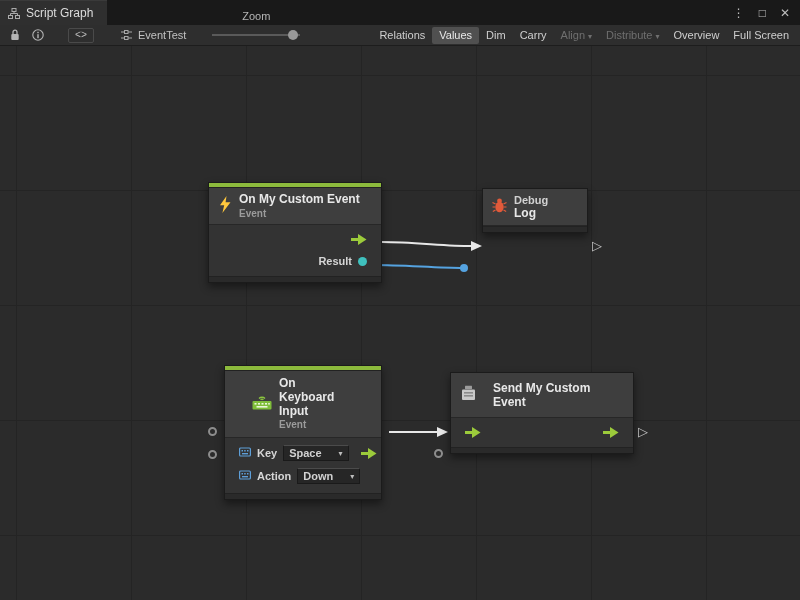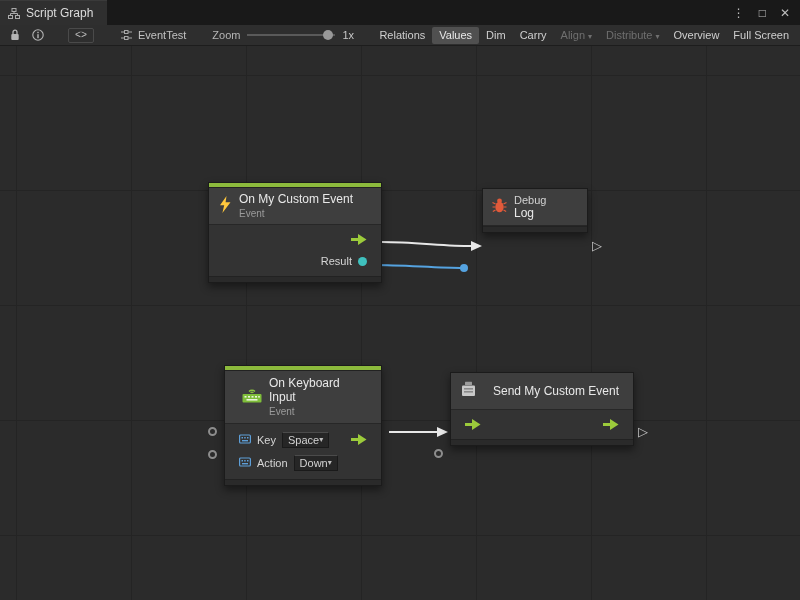--- a/index.html
+++ b/index.html
@@ -20,21 +20,21 @@
 
   
   .toolbar{position:absolute;left:0;top:25px;width:800px;height:21px;background:#2e2e2e;
            border-bottom:1px solid #1d1d1d;display:flex;align-items:center;font-size:11px;
            color:#c8c8c8;padding:0 4px;}
   .tool-icon{display:flex;align-items:center;justify-content:center;padding:0 6px;height:100%;}
   .code-chip{border:1px solid #4a4a4a;border-radius:2px;padding:0 6px;margin-left:18px;
              font-size:10px;color:#bdbdbd;height:15px;display:flex;align-items:center;
              font-family:"Liberation Mono","DejaVu Sans Mono",monospace;}
   .breadcrumb{display:flex;align-items:center;gap:5px;margin-left:26px;color:#c2c2c2;}
-  .zoom{display:flex;align-items:center;gap:7px;margin-left:26px;}
+  .zoom{display:flex;align-items:center;gap:7px;margin-left:26px;flex-direction:column;}
   .zoom-label{color:#b5b5b5;}
   .slider{position:relative;width:88px;height:12px;}
   .slider .track{position:absolute;left:0;right:0;top:5px;height:2px;background:#5a5a5a;}
   .slider .handle{position:absolute;top:1px;left:76px;width:10px;height:10px;border-radius:50%;
                   background:#999;}
   .zoom-value{color:#c8c8c8;}
   .tb-buttons{margin-left:auto;display:flex;align-items:center;height:100%;}
   .tb-btn{display:flex;align-items:center;gap:3px;padding:0 7px;height:17px;border-radius:2px;
           color:#cfcfcf;white-space:nowrap;}
   .tb-btn.active{background:#505050;color:#e8e8e8;}
@@ -43,37 +43,37 @@
 
   
   .canvas{position:absolute;left:0;top:46px;width:800px;height:554px;background-color:#2b2b2b;
           background-image:linear-gradient(to right,#242424 1px,transparent 1px),
                            linear-gradient(to bottom,#242424 1px,transparent 1px);
           background-size:115px 115px;background-position:16px 29px;}
   .wires{position:absolute;left:0;top:0;pointer-events:none;}
 
   
   .node{position:absolute;background:#333333;border:1px solid #1b1b1b;
-        box-shadow:0 4px 8px rgba(0,0,0,.45);}
+        box-shadow:0 4px 8px rgba(0,0,0,.45);font-weight:bold;}
   .strip{height:5px;background:#8cba3c;border-bottom:1px solid #222;}
   .head{background:#3e3e3e;display:flex;align-items:center;gap:7px;padding:5px 9px;
         border-bottom:1px solid #272727;}
   .titles{display:flex;flex-direction:column;line-height:1.15;}
   .title{font-size:12px;color:#e8e8e8;}
   .subtitle{font-size:10px;color:#9b9b9b;margin-top:1px;}
   .nbody{padding:3px 0 4px;}
   .row{display:flex;align-items:center;height:22px;padding:0 14px;gap:6px;font-size:11px;
        color:#d6d6d6;}
   .row.r{justify-content:flex-end;}
   .row.between{justify-content:space-between;}
   .foot{height:6px;background:#2a2a2a;border-top:1px solid #222;}
   .dot{width:9px;height:9px;border-radius:50%;display:inline-block;}
   .dot.teal{background:#3fc1be;}
   .dot.gray{background:#8f8f8f;width:8px;height:8px;}
-  .dropdown{display:inline-flex;align-items:center;gap:0;background:#262626;
+  .dropdown{display:inline-flex;align-items:center;gap:17px;background:#262626;
             border:1px solid #1a1a1a;border-top-color:#4b4b4b;padding:1px 5px;font-size:11px;
             color:#d2d2d2;height:16px;}
   .dropdown .caret{font-size:8px;color:#bdbdbd;}
   .value-input{display:inline-block;min-width:13px;padding:0 3px;background:#d6d6d6;
                border:1px solid #161616;color:#1c1c1c;font-size:11px;height:15px;
                line-height:15px;text-align:left;}
   .spacer{flex:1;}
   .outer-port{position:absolute;width:9px;height:9px;border-radius:50%;
               border:2px solid #8d8d8d;background:transparent;}
   .branch{position:absolute;font-size:13px;color:#c4c4c4;line-height:16px;}
@@ -211,21 +211,21 @@
           <span class="title">Log</span>
         </span>
       </div>
       <div class="foot"></div>
     </div>
 
     <span class="branch" style="left:592px;top:192px;">▷</span>
 
     <div class="node" style="left:224px;top:319px;width:158px;">
       <div class="strip"></div>
-      <div class="head" style="padding:6px 17px;">
+      <div class="head" style="padding:6px 27px;">
         <span>
           <svg width="20" height="16" viewBox="0 0 20 16">
             <path d="M7 4.5 A4.2 4.2 0 0 1 13 4.5" fill="none" stroke="#8cc63f" stroke-width="1.3"></path>
             <path d="M8.6 5.8 A2 2 0 0 1 11.4 5.8" fill="none" stroke="#8cc63f" stroke-width="1.3"></path>
             <rect x="0.5" y="7" width="19" height="8.5" rx="1" fill="#7fbe3a"></rect>
             <rect x="2.5" y="9" width="2" height="1.6" fill="#eaf6da"></rect>
             <rect x="6" y="9" width="2" height="1.6" fill="#eaf6da"></rect>
             <rect x="9.5" y="9" width="2" height="1.6" fill="#eaf6da"></rect>
             <rect x="13" y="9" width="2" height="1.6" fill="#eaf6da"></rect>
             <rect x="16.2" y="9" width="1.6" height="1.6" fill="#eaf6da"></rect>

